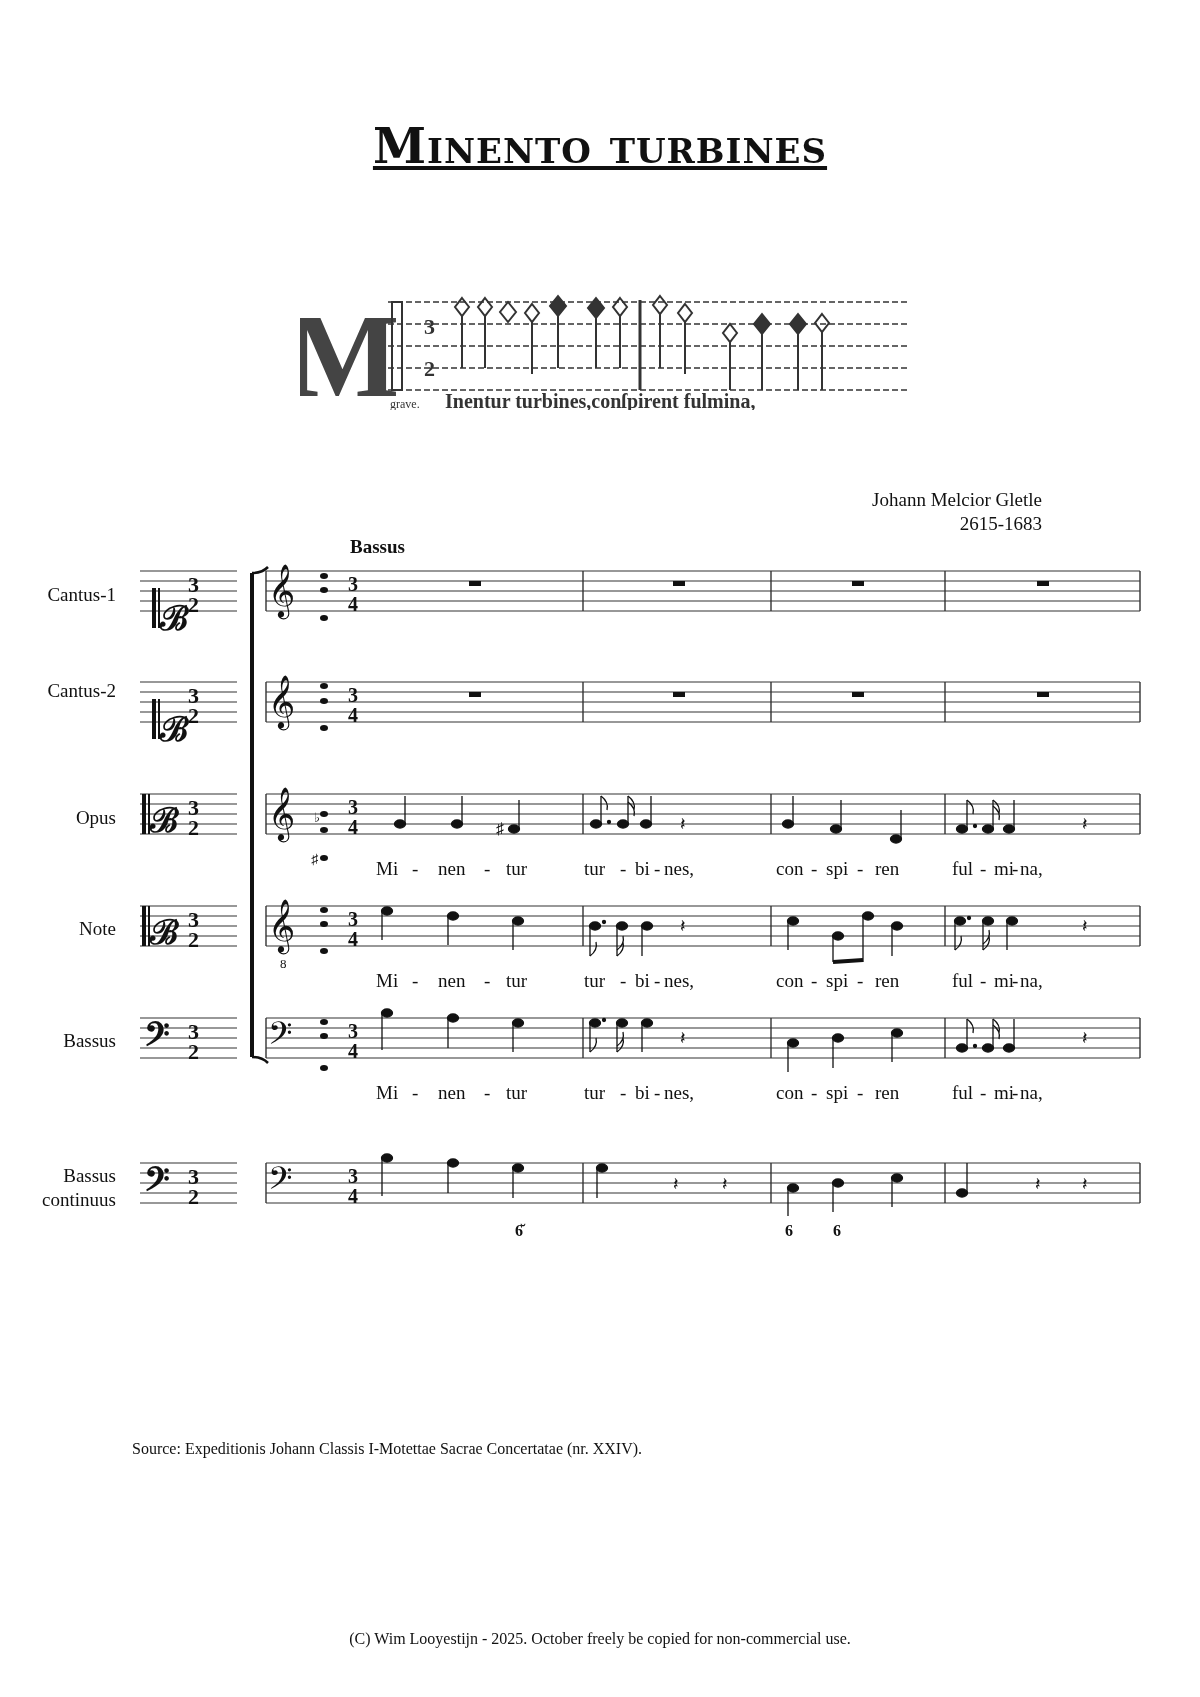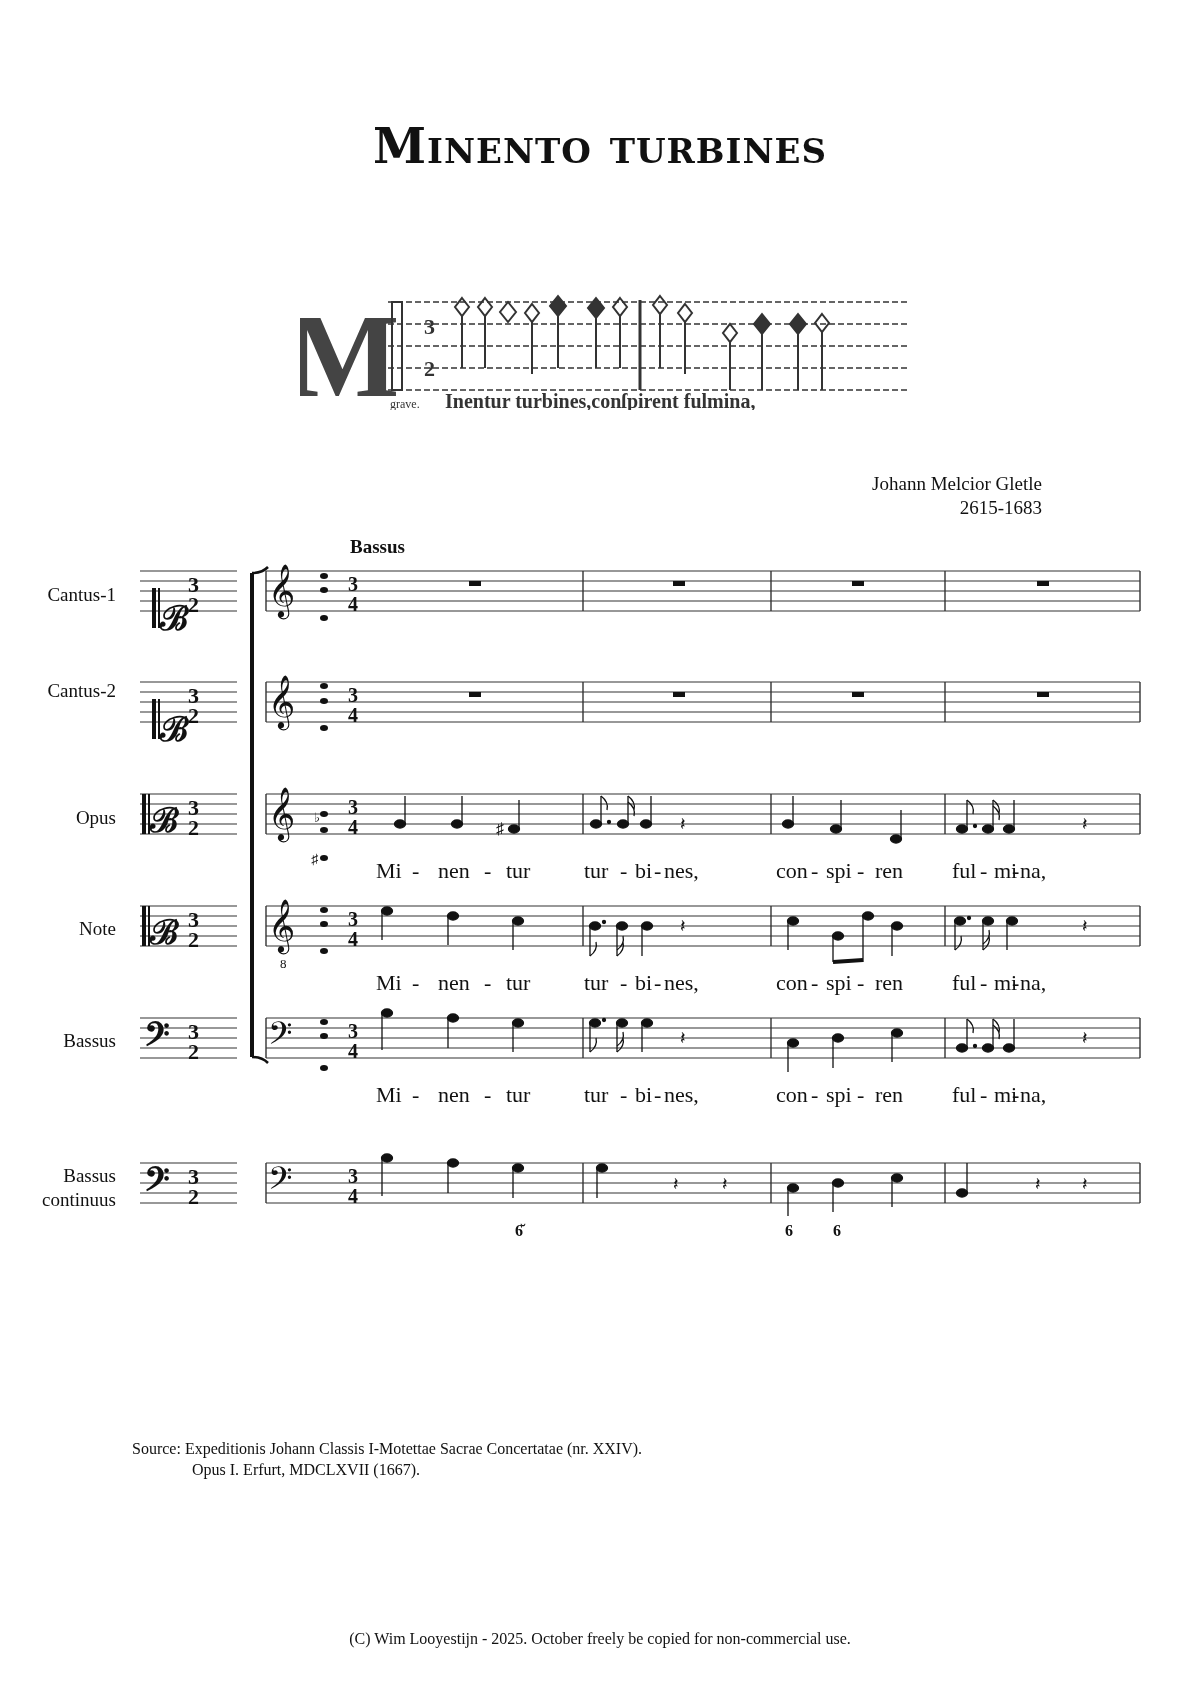--- a/index.html
+++ b/index.html
@@ -1,23 +1,23 @@
 <!DOCTYPE html>
 <html><head>
 <meta charset="utf-8">
 <style>
   html, body { margin: 0; padding: 0; background: #ffffff; }
   body { width: 1200px; height: 1697px; position: relative; overflow: hidden; font-family: "Liberation Serif", serif; color: #111; }
   .abs { position: absolute; }
-  .title { top: 118px; left: 0; width: 1200px; text-align: center; font-family: "DejaVu Serif", serif; font-size: 48px; letter-spacing: 1px; font-variant: small-caps; font-weight: bold; }
+  .title { top: 118px; left: 0; width: 1200px; text-align: center; font-family: "DejaVu Serif", serif; font-size: 48px; letter-spacing: 1px; font-variant: small-caps; font-weight: bold; text-decoration: underline; }
   .incipit { left: 300px; top: 290px; width: 620px; height: 120px; }
-  .composer { right: 158px; top: 472px; text-align: right; font-size: 19px; line-height: 24px; }
+  .composer { right: 158px; top: 488px; text-align: right; font-size: 19px; line-height: 24px; }
   .tempo { left: 350px; top: 536px; font-weight: bold; font-size: 19px; }
   .part-label { font-size: 19px; text-align: right; width: 110px; left: 6px; }
-  .lyric { font-size: 22px; }
+  .lyric { font-size: 19px; }
   .figure { font-size: 16px; font-weight: bold; }
   .footer-src { left: 132px; top: 1438px; font-size: 16px; line-height: 21px; }
   .footer-src .indent { padding-left: 60px; }
   .copyright { left: 0; width: 1200px; top: 1630px; text-align: center; font-size: 16px; }
   svg text { font-family: "Liberation Serif", serif; }
 </style>
 </head>
 <body>
 
 <div class="abs title">Minento turbines</div>
@@ -522,16 +522,15 @@
   <span class="abs" style="left:1012px;">-</span>
   <span class="abs" style="left:1020px;">na,</span>
 </div>
 
 <div class="abs figure" style="top:1222px;left:515px;">6̆</div>
 <div class="abs figure" style="top:1222px;left:785px;">6</div>
 <div class="abs figure" style="top:1222px;left:833px;">6</div>
 
 <div class="abs footer-src">
   <div>Source: Expeditionis Johann Classis I-Motettae Sacrae Concertatae (nr. XXIV).</div>
-  <div class="indent">Opus I.  Erfurt, MDCLXVII (1667).</div>
 </div>
 
 <div class="abs copyright">(C) Wim Looyestijn - 2025. October freely be copied for non-commercial use.</div>
 
 </body></html>

